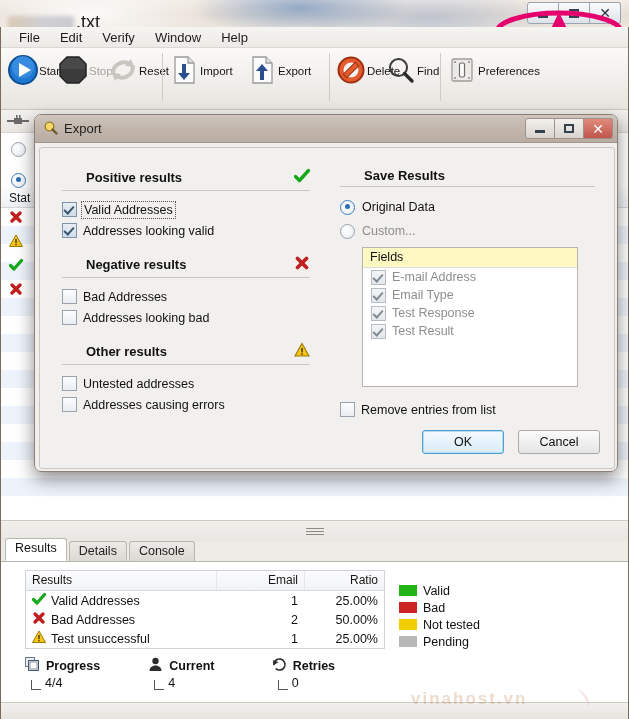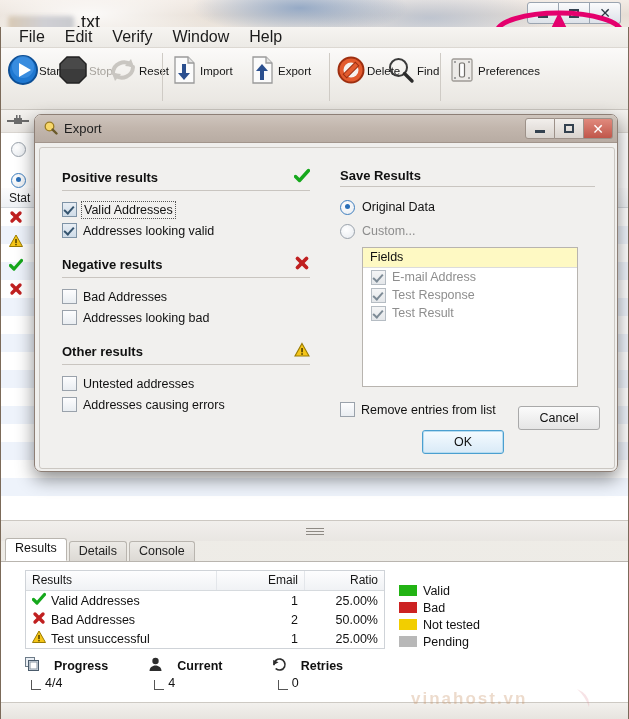--- a/index.html
+++ b/index.html
@@ -43,21 +43,21 @@
 
   
   .wm{position:absolute;right:4px;top:4px;width:132px;height:80px;pointer-events:none;}
   .wm-bottom{position:absolute;right:18px;bottom:8px;width:210px;height:26px;
     opacity:.30;pointer-events:none;}
 
   
   .menubar{position:absolute;left:1px;top:27px;width:627px;height:21px;
     background:linear-gradient(180deg,#f6f4f1,#eceae6);
     border-bottom:1px solid #dcd8d2;display:flex;align-items:center;padding-left:8px;box-sizing:border-box;}
-  .menuitem{padding:2px 10px;font-size:16px;color:#1b1b1b;}
+  .menuitem{padding:2px 10px;font-size:13px;color:#1b1b1b;}
 
   
   .toolbar{position:absolute;left:1px;top:48px;width:627px;height:62px;
     background:linear-gradient(180deg,#fbfaf9 0%,#f0eeea 55%,#e8e5e0 100%);
     border-bottom:1px solid #c9c5bf;display:flex;align-items:flex-start;
     padding:3px 0 0 6px;box-sizing:border-box;}
   .tb-item{width:50px;display:flex;flex-direction:row;align-items:center;
     padding-top:2px;cursor:default;}
   .tb-item.wide{width:78px;}
   .tb-label{font-size:11.5px;margin-top:1px;color:#161616;}
@@ -111,21 +111,21 @@
   .rth.c1{width:88px;text-align:right;border-left:1px solid #e3e6ea;}
   .rth.c2{width:80px;text-align:right;border-left:1px solid #e3e6ea;}
   .rtrow{display:flex;height:19px;font-size:12.5px;align-items:center;}
   .rtd{box-sizing:border-box;padding:0 6px;display:flex;align-items:center;gap:5px;}
   .rtd.c0{width:190px;}
   .rtd.c1{width:88px;justify-content:flex-end;}
   .rtd.c2{width:80px;justify-content:flex-end;}
 
   .stats{position:absolute;left:24px;top:95px;width:370px;display:flex;}
   .stat{width:125px;}
-  .stat-h{display:flex;align-items:center;gap:14px;font-weight:bold;font-size:12.5px;color:#111;}
+  .stat-h{display:flex;align-items:center;gap:6px;font-weight:bold;font-size:12.5px;color:#111;}
   .stat-v{margin-left:6px;margin-top:1px;display:flex;align-items:flex-end;gap:4px;font-size:12.5px;}
   .elbow{width:9px;height:9px;border-left:1px solid #555;border-bottom:1px solid #555;}
 
   .legend{position:absolute;left:398px;top:20px;font-size:12.5px;}
   .lgrow{display:flex;align-items:center;gap:6px;height:17px;}
   .swatch{width:18px;height:11px;display:block;}
 
   
   .statusstrip{position:absolute;left:1px;top:702px;width:627px;height:16px;
     background:linear-gradient(180deg,#f2f0ed,#e7e4df);border-top:1px solid #cdc9c3;}
@@ -140,21 +140,21 @@
     border-bottom:1px solid #a2958c;display:flex;align-items:center;padding:0 4px 0 8px;box-sizing:border-box;}
   .dlg-title{font-size:13px;color:#1e1e1e;margin-left:6px;}
   .dlg-wbtns{margin-left:auto;display:flex;}
   .dwbtn{width:28px;height:19px;border:1px solid #9d9189;border-left:none;
     background:linear-gradient(180deg,#f2efec,#d9d3ce);display:flex;align-items:center;justify-content:center;}
   .dwbtn:first-child{border-left:1px solid #9d9189;border-radius:3px 0 0 3px;}
   .dwbtn.close{border-radius:0 3px 3px 0;background:linear-gradient(180deg,#e08a7d,#c0564a);color:#fff;}
   .dlg-body{position:absolute;left:4px;top:32px;width:576px;height:322px;
     background:#f1f0ee;border:1px solid #cbc7c2;border-radius:3px;box-sizing:border-box;}
 
-  .grp-h{display:flex;align-items:center;font-weight:bold;font-size:13px;color:#111;}
+  .grp-h{display:flex;align-items:center;font-weight:bold;font-size:13px;color:#111;margin-left:24px;}
   .grp-h .ic{margin-left:auto;}
   .hr{height:1px;background:#c9c5c0;margin:3px 0 8px 0;}
   .cbrow{display:flex;align-items:center;gap:6px;height:21px;font-size:12.5px;color:#111;}
   .cb{width:13px;height:13px;border:1px solid #9aa2ab;background:linear-gradient(180deg,#fdfdfe,#e9edf1);
     display:inline-block;position:relative;flex:none;}
   .cb.checked{background:linear-gradient(180deg,#e8eef4,#cfdce8);border-color:#7e93a6;}
   .cb.checked::after{content:"";position:absolute;left:3px;top:1px;width:4px;height:8px;
     border:solid #36556f;border-width:0 2px 2px 0;transform:rotate(42deg);}
   .cb.dim{background:linear-gradient(180deg,#f4f5f6,#e4e7ea);border-color:#b5bcc3;}
   .cb.dim::after{border-color:#7d8b96;}
@@ -168,21 +168,21 @@
     border:1px solid #b8b4af;background:#fff;box-sizing:border-box;}
   .fields-h{height:20px;border-bottom:1px solid #dcdcdc;font-size:12.5px;padding:2px 0 0 7px;
     box-sizing:border-box;background:#fef9c3;color:#111;}
   .fields-row{display:flex;align-items:center;gap:6px;height:18px;padding-left:8px;
     font-size:12.5px;color:#8e8e8e;}
 
   .btnrow{position:absolute;right:14px;bottom:14px;display:flex;gap:14px;}
   .btn{width:82px;height:24px;border-radius:3px;font-size:12.5px;color:#111;
     display:flex;align-items:center;justify-content:center;box-sizing:border-box;}
   .btn.def{border:1px solid #4b9fd0;background:linear-gradient(180deg,#f5fbff,#d9eaf7);
-    box-shadow:0 0 0 1px #b7dcf0 inset;margin-top:24px;}
+    box-shadow:0 0 0 1px #b7dcf0 inset;}
   .btn.plain{border:1px solid #a9a9a9;background:linear-gradient(180deg,#fbfbfb,#e5e5e5);text-align:center;}
 </style>
 </head>
 <body>
 
 <div class="app">
   <div class="winframe"></div>
 
   <div class="titlebar">
     <div class="title-txt">
@@ -639,20 +639,24 @@
         </div>
 
         <div class="fields">
           <div class="fields-h">Fields</div>
           <div class="fields-row">
             <span class="cb checked dim"></span>
             <span>E-mail Address</span>
           </div>
           <div class="fields-row">
             <span class="cb checked dim"></span>
+            <span>Email Type</span>
+          </div>
+          <div class="fields-row">
+            <span class="cb checked dim"></span>
             <span>Test Response</span>
           </div>
           <div class="fields-row">
             <span class="cb checked dim"></span>
             <span>Test Result</span>
           </div>
         </div>
 
         <div class="cbrow" style="margin-top:12px">
           <span class="cb"></span>

